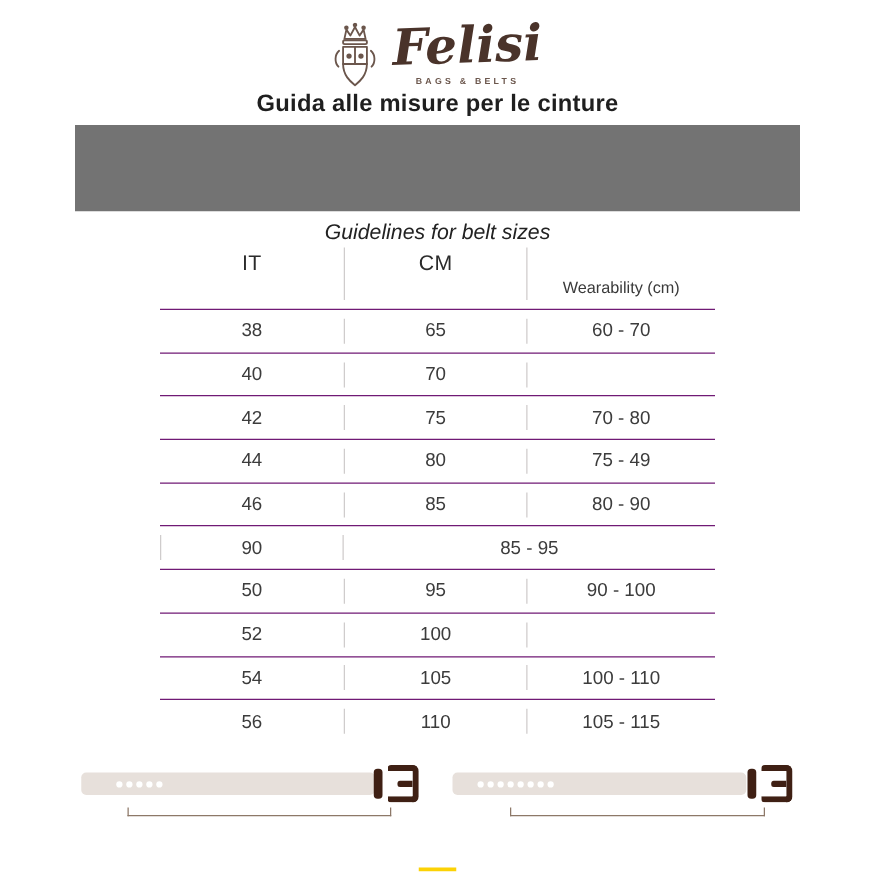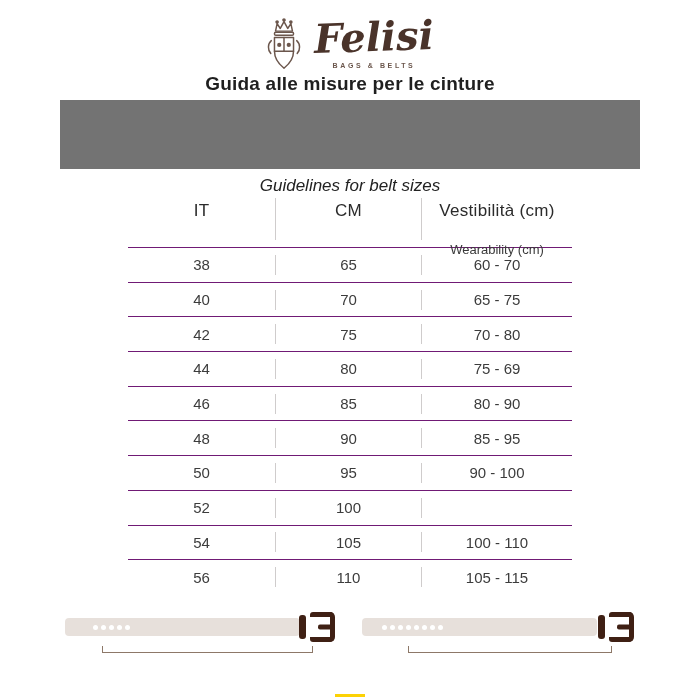--- a/index.html
+++ b/index.html
@@ -100,62 +100,59 @@
     <div class="thead">
       <div class="hcell c0">
         <span class="hmain">IT</span>
       </div>
       <div class="hdiv"></div>
       <div class="hcell c1">
         <span class="hmain">CM</span>
       </div>
       <div class="hdiv"></div>
       <div class="hcell c2">
-        <span class="hmain">Vestibilità (cm)</span>
         <span class="hsub">Wearability (cm)</span>
       </div>
     </div>
     <div>
         <div class="trow">
           <div class="tcell c0">38</div>
           <div class="vdiv"></div>
           <div class="tcell c1">65</div>
           <div class="vdiv"></div>
           <div class="tcell c2">60 - 70</div>
         </div>
         <div class="trow">
           <div class="tcell c0">40</div>
           <div class="vdiv"></div>
           <div class="tcell c1">70</div>
           <div class="vdiv"></div>
-          <div class="tcell c2">65 - 75</div>
         </div>
         <div class="trow">
           <div class="tcell c0">42</div>
           <div class="vdiv"></div>
           <div class="tcell c1">75</div>
           <div class="vdiv"></div>
           <div class="tcell c2">70 - 80</div>
         </div>
         <div class="trow">
           <div class="tcell c0">44</div>
           <div class="vdiv"></div>
           <div class="tcell c1">80</div>
           <div class="vdiv"></div>
-          <div class="tcell c2">75 - 69</div>
+          <div class="tcell c2">75 - 49</div>
         </div>
         <div class="trow">
           <div class="tcell c0">46</div>
           <div class="vdiv"></div>
           <div class="tcell c1">85</div>
           <div class="vdiv"></div>
           <div class="tcell c2">80 - 90</div>
         </div>
         <div class="trow">
-          <div class="tcell c0">48</div>
           <div class="vdiv"></div>
           <div class="tcell c1">90</div>
           <div class="vdiv"></div>
           <div class="tcell c2">85 - 95</div>
         </div>
         <div class="trow">
           <div class="tcell c0">50</div>
           <div class="vdiv"></div>
           <div class="tcell c1">95</div>
           <div class="vdiv"></div>

